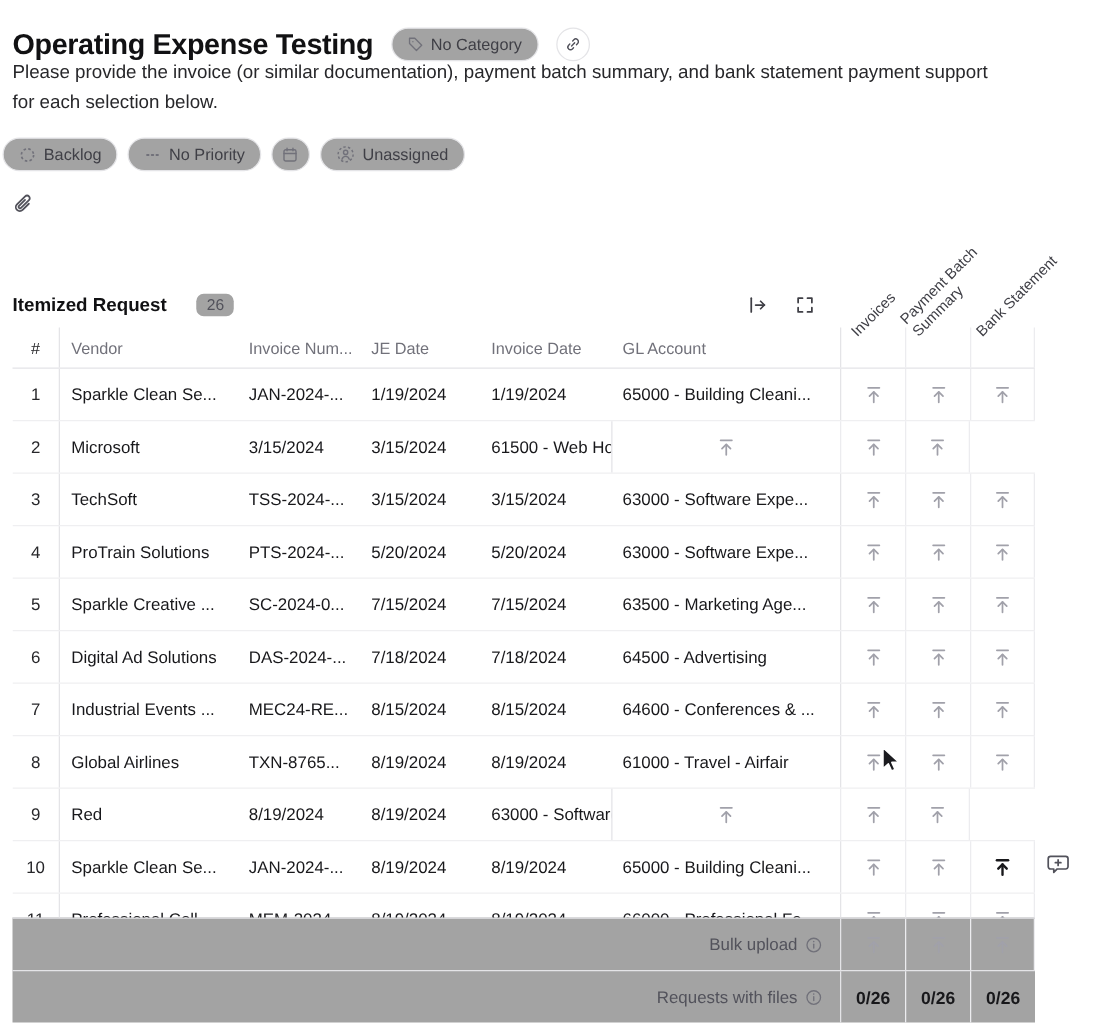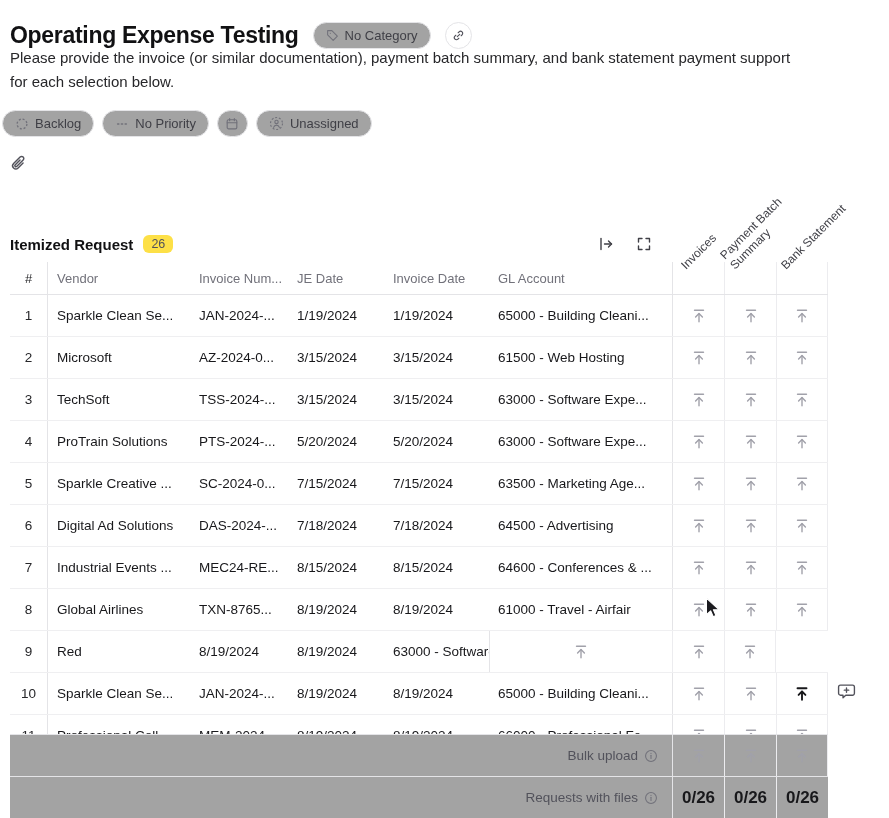--- a/index.html
+++ b/index.html
@@ -24,23 +24,23 @@
   .icon-chip { width:31px; padding:0; justify-content:center; }
   .round-btn {
     width:27px; height:27px; border-radius:50%; border:1px solid #e4e4e7; background:#fff;
     display:inline-flex; align-items:center; justify-content:center; color:#52525b; cursor:pointer;
   }
   .description { position:absolute; left:10px; top:46px; width:790px; font-size:15px; line-height:24px; color:#27272a; }
   .props-row { position:absolute; left:2px; top:110px; display:flex; align-items:center; gap:8px; }
   .attach-btn { position:absolute; left:10px; top:155px; background:none; border:none; color:#52525b; cursor:pointer; }
 
   
-  .table-title { position:absolute; left:10px; top:235px; display:flex; align-items:center; gap:10px; }
+  .table-title { position:absolute; left:10px; top:235px; display:flex; align-items:center; gap:24px; }
   .table-title h2 { font-size:15px; font-weight:700; color:#111113; }
-  .count-badge { background:#fde047; border-radius:6px; padding:2px 8px; font-size:12.5px; color:#52525b; }
+  .count-badge { background:#a3a3a3; border-radius:6px; padding:2px 8px; font-size:12.5px; color:#52525b; }
   .table-actions { position:absolute; left:598px; top:236px; display:flex; gap:22px; }
   .table-actions button { background:none; border:none; color:#3f3f46; cursor:pointer; padding:0; }
 
   .rot-label {
     position:absolute; transform-origin:0 0;
     transform:rotate(-45deg) translateY(-100%);
     font-size:12px; line-height:14px; color:#3f3f46;
   }
   #rot-invoices { left:688px; top:272px; white-space:nowrap; }
   #rot-payment  { left:737px; top:272px; width:92px; }
@@ -72,21 +72,21 @@
     display:grid; grid-template-columns:662px 52px 52px 52px; height:42px;
     background:#a3a3a3; border-top:1px solid #e4e4e7; align-items:stretch;
   }
   .tfoot-label {
     grid-column:1; display:flex; align-items:center; justify-content:flex-end; gap:6px;
     padding-right:14px; color:#52525b; font-size:13.5px;
   }
   .tfoot-label .ic { color:#71717a; display:inline-flex; }
   .count-cell {
     display:flex; align-items:center; justify-content:center;
-    font-weight:700; font-size:17px; color:#18181b;
+    font-weight:700; font-size:14px; color:#18181b;
     border-left:1px solid #ececef;
   }
   .count-first { border-left:1px solid #e4e4e7; }
 
   .comment-btn { position:absolute; left:837px; top:682px; background:none; border:none; color:#52525b; cursor:pointer; }
   .cursor { position:absolute; left:704px; top:597px; pointer-events:none; z-index:20; }
 </style>
 </head>
 <body>
 
@@ -235,21 +235,20 @@
               <path d="M8 13.8V5.6"></path>
               <path d="M4.6 8.9L8 5.5l3.4 3.4"></path>
             </svg>
           </span>
     </div>
   </div>
 
   <div class="trow">
     <div class="td c-num">2</div>
     <div class="td">Microsoft</div>
-    <div class="td">AZ-2024-0...</div>
     <div class="td">3/15/2024</div>
     <div class="td">3/15/2024</div>
     <div class="td">61500 - Web Hosting</div>
     <div class="td upload-cell upload-first">
       <span>
             <svg width="16" height="16" viewBox="0 0 16 16" fill="none" stroke="currentColor" stroke-width="1.4" stroke-linecap="round" stroke-linejoin="round">
               <path d="M3.5 2.2h9"></path>
               <path d="M8 13.8V5.6"></path>
               <path d="M4.6 8.9L8 5.5l3.4 3.4"></path>
             </svg>

